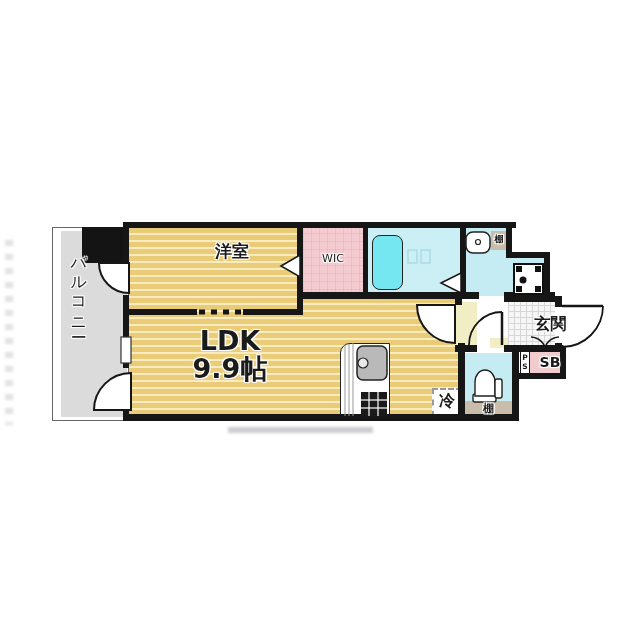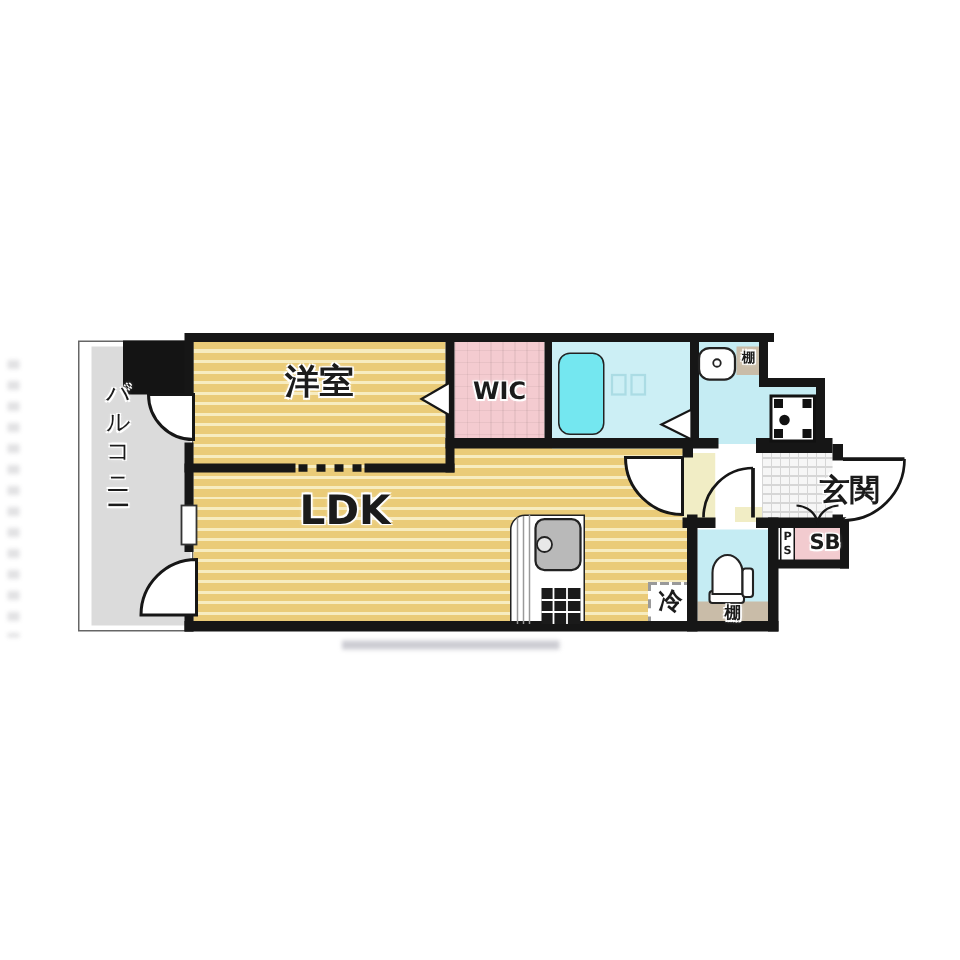--- a/index.html
+++ b/index.html
@@ -29,25 +29,25 @@
   .toilet-room{left:465px;top:353px;width:47px;height:65px;background:#c5ecf3;}
   .toilet-shelf{left:465px;top:401px;width:47px;height:17px;background:#c9bca8;}
   .wash-shelf{left:491px;top:231px;width:16px;height:19px;background:#c9bca8;}
   .ps-box{left:520px;top:352px;width:10px;height:23px;background:#fff;border:1.5px solid #111;border-top:none;box-sizing:border-box;}
   .sb-box{left:530px;top:352px;width:30px;height:23px;background:#f2cbcf;}
   .fridge{left:432px;top:388px;width:30px;height:29px;background:#fff;border:2px dashed #9a9a9a;box-sizing:border-box;}
   .kitchen{left:340px;top:343px;width:50px;height:75px;background:#fff;border:1.5px solid #222;border-radius:10px 0 0 0;box-sizing:border-box;}
   
   .lbl{position:absolute;color:#1b1b1b;line-height:1.05;text-align:center;
        text-shadow:-1px -1px 0 #fff,1px -1px 0 #fff,-1px 1px 0 #fff,1px 1px 0 #fff,0 0 3px #fff;white-space:nowrap;}
-  .lbl-bedroom{left:129px;top:243px;width:168px;font-size:23px;font-weight:600;}
+  .lbl-bedroom{left:129px;top:243px;width:168px;font-size:17px;font-weight:600;padding-left:19px;}
   .lbl-ldk{left:120px;top:327px;width:220px;font-size:27px;font-weight:600;}
-  .lbl-wic{left:303px;top:253px;width:60px;font-size:16px;font-weight:700;}
+  .lbl-wic{left:303px;top:253px;width:60px;font-size:11px;font-weight:400;}
   .lbl-balcony{left:70px;top:244px;font-size:16px;font-weight:500;writing-mode:vertical-rl;text-orientation:upright;letter-spacing:3px;}
-  .lbl-genkan{left:508px;top:316px;width:47px;font-size:20px;font-weight:600;padding-left:35px;}
+  .lbl-genkan{left:492px;top:316px;width:47px;font-size:16px;font-weight:600;padding-left:35px;}
   .lbl-sb{left:530px;top:355px;width:40px;font-size:14px;font-weight:600;}
   .lbl-ps{left:521px;top:353px;font-size:7.5px;font-weight:600;writing-mode:vertical-rl;text-orientation:upright;line-height:1;}
   .lbl-fridge{left:432px;top:393px;width:30px;font-size:16px;font-weight:600;}
   .lbl-shelf-top{left:491px;top:235px;width:16px;font-size:9px;font-weight:600;}
   .lbl-shelf-toilet{left:465px;top:403px;width:47px;font-size:11px;font-weight:600;}
   .artifact-left{left:5px;top:240px;width:8px;height:185px;opacity:.35;filter:blur(1.5px);
        background:repeating-linear-gradient(180deg,rgba(90,90,100,.5) 0 6px,transparent 6px 14px);}
   .artifact-bottom{left:228px;top:427px;width:145px;height:6px;background:rgba(110,110,130,.35);filter:blur(1.5px);}
   svg.overlay{position:absolute;left:0;top:0;pointer-events:none;}
 </style>
@@ -171,20 +171,21 @@
       <rect x="421" y="250" width="9" height="13" fill="none" stroke="#6fb9c6" stroke-width="1.5"></rect>
     </g>
   </svg>
 
   <div class="lbl lbl-balcony">バルコニー</div>
   <div class="lbl lbl-bedroom">
     <div>洋室</div>
   </div>
   <div class="lbl lbl-ldk">
     <div>LDK</div>
+    <div>9.9帖</div>
   </div>
   <div class="lbl lbl-wic">WIC</div>
   <div class="lbl lbl-genkan">玄関</div>
   <div class="lbl lbl-sb">SB</div>
   <div class="lbl lbl-ps">PS</div>
   <div class="lbl lbl-fridge">冷</div>
   <div class="lbl lbl-shelf-top">棚</div>
   <div class="lbl lbl-shelf-toilet">棚</div>
 
 </div>

